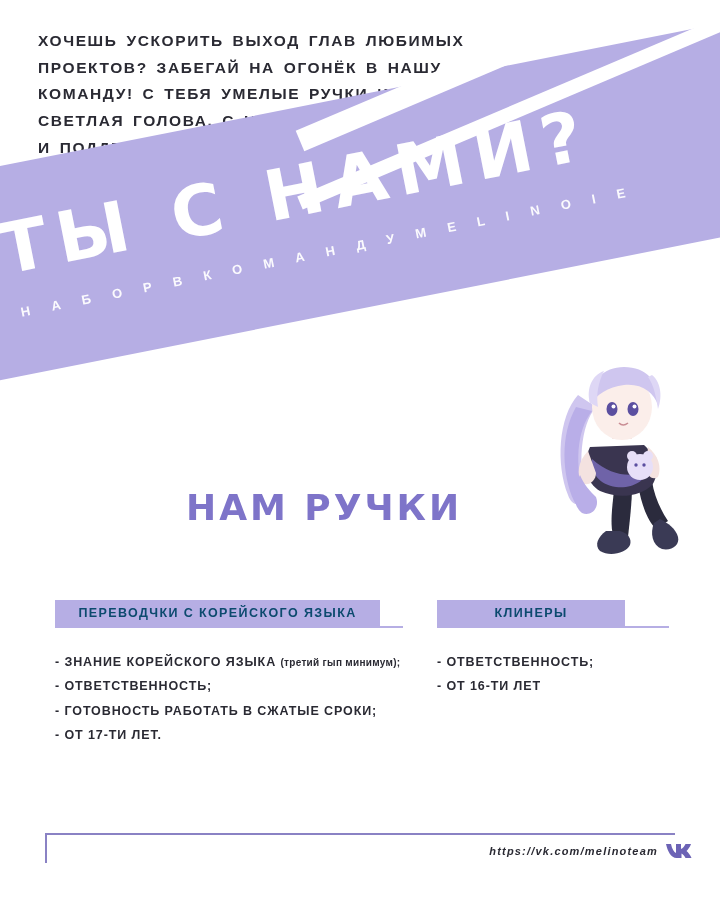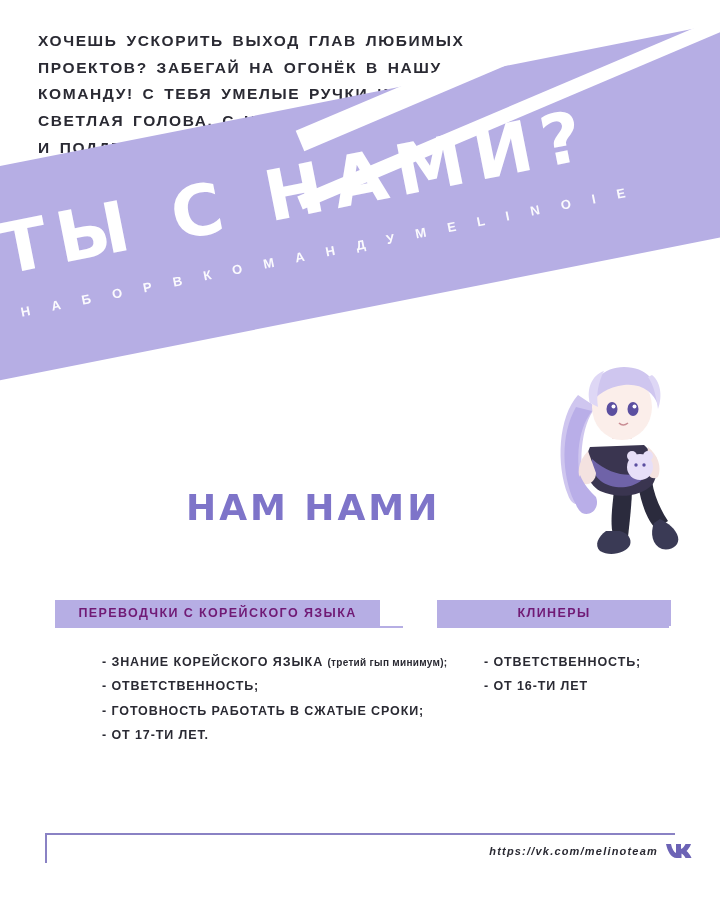--- a/index.html
+++ b/index.html
@@ -121,57 +121,56 @@
     top: 355px;
     width: 190px;
     height: 215px;
   }
 
   
   .col-head {
     position: absolute;
     height: 26px;
     background: #b6aee4;
-    color: #701a75;
+    color: #0c4a6e;
     font-size: 12.5px;
     font-weight: 700;
     letter-spacing: 1.4px;
     display: flex;
     align-items: center;
     justify-content: center;
     text-transform: uppercase;
   }
   #head-left {
     left: 55px;
     top: 600px;
     width: 325px;
   }
   #head-right {
     left: 437px;
     top: 600px;
-    width: 234px;
+    width: 188px;
     text-align: right;
   }
   .col-rule {
     position: absolute;
     height: 2px;
     background: #b6aee4;
   }
   #rule-left { left: 55px; top: 626px; width: 348px; }
   #rule-right { left: 437px; top: 626px; width: 232px; }
 
   .col-list {
     position: absolute;
     font-size: 12.5px;
     line-height: 1.95;
     color: #2a2a33;
     font-weight: 700;
     letter-spacing: .9px;
     text-transform: uppercase;
-    margin-left: 47px;
   }
   #list-left { left: 55px; top: 650px; width: 360px; }
   #list-right { left: 437px; top: 650px; width: 245px; }
   .col-list li {
     list-style: none;
   }
   .col-list ul {
     margin: 0;
     padding: 0;
   }
@@ -276,21 +275,21 @@
       <circle cx="120" cy="112" r="13" fill="#e7dff8"></circle>
       <circle cx="112" cy="101" r="5" fill="#e7dff8"></circle>
       <circle cx="128" cy="101" r="5" fill="#e7dff8"></circle>
       <circle cx="116" cy="110" r="1.7" fill="#5b4fa0"></circle>
       <circle cx="124" cy="110" r="1.7" fill="#5b4fa0"></circle>
 
       <path d="M60 120 C52 134 52 150 62 158 C72 162 80 152 76 142 C70 136 64 130 60 120 Z" fill="#b9aee8"></path>
     </svg>
   </div>
 
-  <div class="need">НАМ НАМИ</div>
+  <div class="need">НАМ РУЧКИ</div>
 
   <div class="col-head" id="head-left">ПЕРЕВОДЧКИ С КОРЕЙСКОГО ЯЗЫКА</div>
   <div class="col-rule" id="rule-left"></div>
   <div class="col-list" id="list-left">
     <ul>
       <li>
         <span>- ЗНАНИЕ КОРЕЙСКОГО ЯЗЫКА </span><span class="note">(третий гып минимум);</span>
       </li>
       <li>
         <span>- ОТВЕТСТВЕННОСТЬ;</span>

